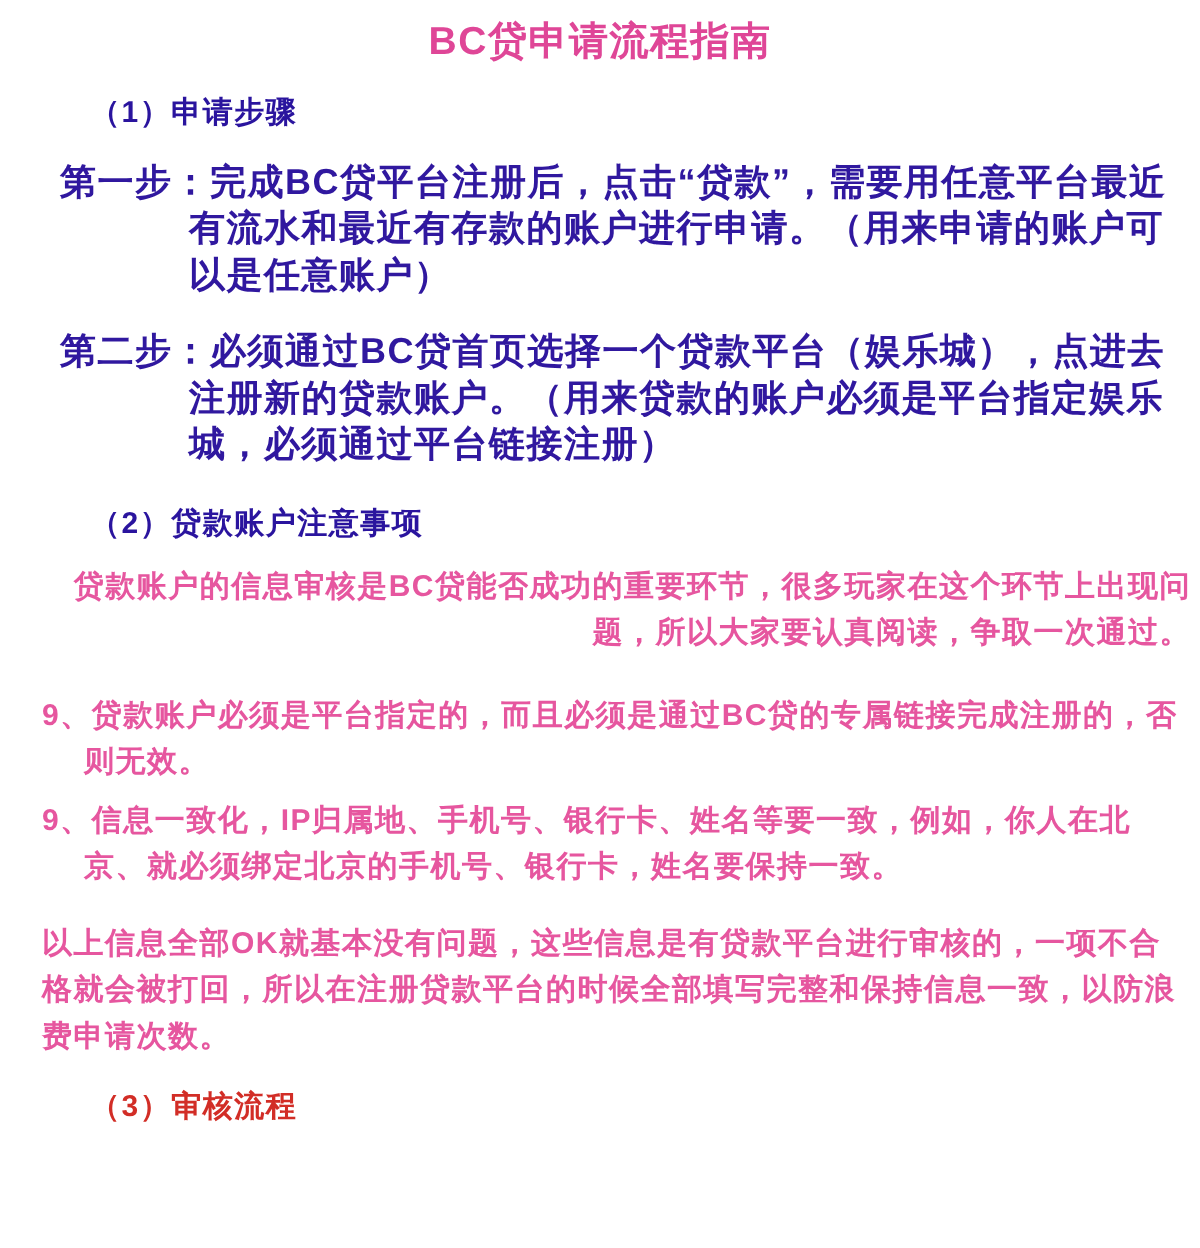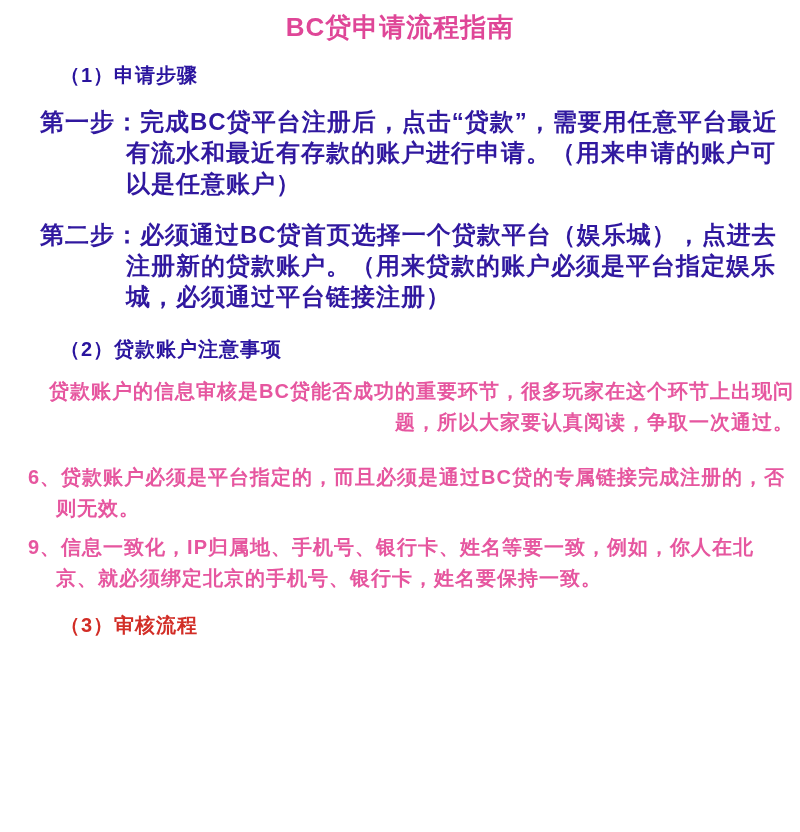--- a/index.html
+++ b/index.html
@@ -95,24 +95,25 @@
     <p class="step step-2"><span>第二步：</span><span>必须通过BC贷首页选择一个贷款平台（娱乐城），点进去注册新的贷款账户。（用来贷款的账户必须是平台指定娱乐城，必须通过平台链接注册）</span></p>
 
   </section>
 
   <section>
     <h2 class="sec-heading sec2-heading">（2）贷款账户注意事项</h2>
 
     <p class="pink-text intro">贷款账户的信息审核是BC贷能否成功的重要环节，很多玩家在这个环节上出现问题，所以大家要认真阅读，争取一次通过。</p>
 
     <div class="notes-list">
-      <p class="pink-text note-item">6、贷款账户必须是平台指定的，而且必须是通过BC贷的专属链接完成注册的，否则无效。</p>
+      <p class="pink-text note-item">9、贷款账户必须是平台指定的，而且必须是通过BC贷的专属链接完成注册的，否则无效。</p>
       <p class="pink-text note-item">9、信息一致化，IP归属地、手机号、银行卡、姓名等要一致，例如，你人在北京、就必须绑定北京的手机号、银行卡，姓名要保持一致。</p>
     </div>
 
+    <p class="pink-text note-summary">以上信息全部OK就基本没有问题，这些信息是有贷款平台进行审核的，一项不合格就会被打回，所以在注册贷款平台的时候全部填写完整和保持信息一致，以防浪费申请次数。</p>
   </section>
 
   <section>
     <h2 class="sec-heading red sec3-heading">（3）审核流程</h2>
 
   </section>
 
 </div>
 
 </body></html>

